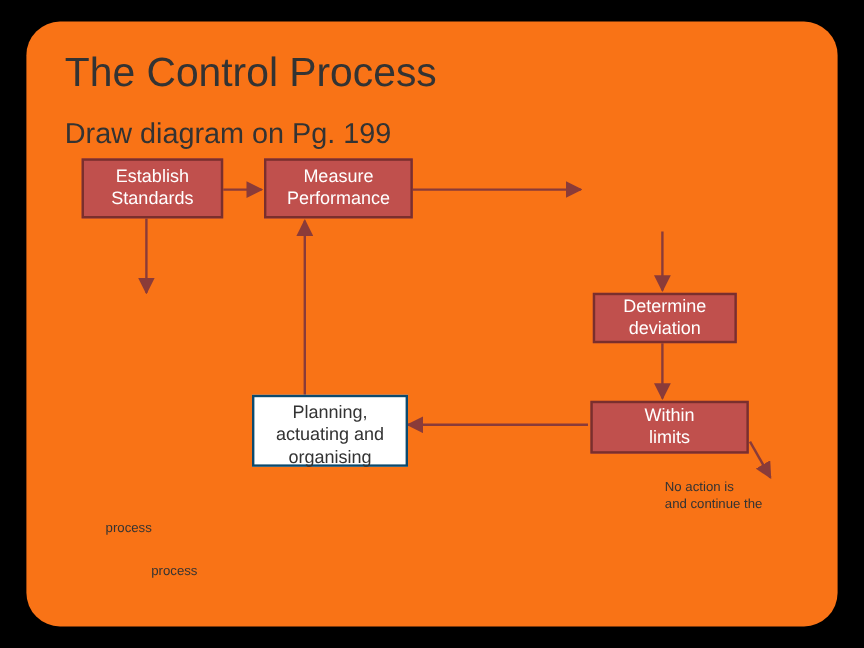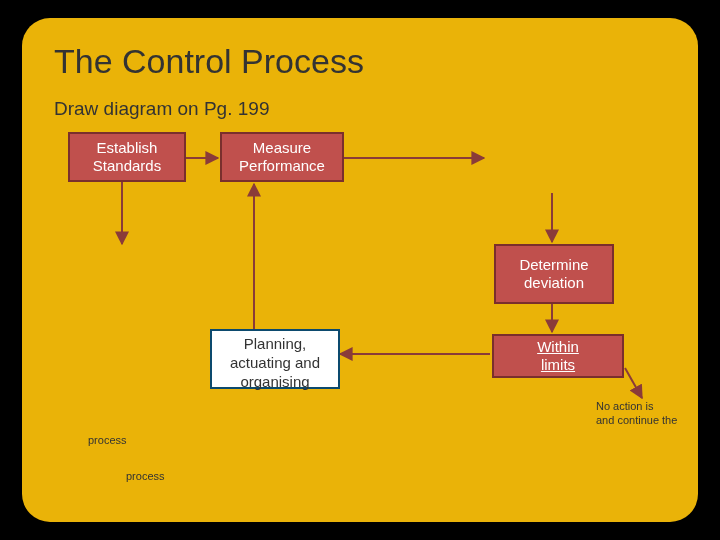--- a/index.html
+++ b/index.html
@@ -10,36 +10,36 @@
     background: #000;
     font-family: Arial, Helvetica, sans-serif;
     position: relative;
   }
   .slide {
     position: absolute;
     top: 18px;
     left: 22px;
     width: 676px;
     height: 504px;
-    background: #eab308;
+    background: #f97316;
     border-radius: 28px;
   }
   .title {
     position: absolute;
     top: 24px;
     left: 32px;
     font-size: 34px;
     color: #333;
     font-weight: 400;
   }
   .subtitle {
     position: absolute;
     top: 80px;
     left: 32px;
-    font-size: 19px;
+    font-size: 24px;
     color: #333;
   }
   .box {
     position: absolute;
     background: #c0504d;
     border: 2px solid #7a2f2d;
     color: #fff;
     text-align: center;
     display: flex;
     align-items: center;
@@ -110,34 +110,34 @@
 
   <div class="box" style="left:198px; top:114px; width:124px; height:50px;">
     <span style="white-space:pre-line;">Measure
 Performance</span>
   </div>
   <div class="box" style="left:46px; top:114px; width:118px; height:50px;">
     <span style="white-space:pre-line;">Establish
 Standards</span>
   </div>
 
-  <div class="box" style="left:472px; top:226px; width:120px; height:60px;">
+  <div class="box" style="left:472px; top:226px; width:120px; height:42px;">
     <span>Determine deviation</span>
   </div>
 
   <div class="box-white" style="left:188px; top:311px; width:130px; height:60px;">
     <span>Planning, actuating and organising</span>
   </div>
 
   <div class="box" style="left:470px; top:316px; width:132px; height:44px;">
-    <span style="white-space:pre-line;text-decoration:underline;">Within
+    <span style="white-space:pre-line;">Within
 limits</span>
   </div>
 
-  <div class="small-text" style="left:574px; top:382px; width:110px; text-align:left;">
+  <div class="small-text" style="left:532px; top:382px; width:110px; text-align:left;">
     <span style="white-space:pre-line;">No action is
 and continue the</span>
   </div>
   <div class="small-text" style="left:66px; top:416px;">
     <span>process</span>
   </div>
   <div class="small-text" style="left:104px; top:452px;">
     <span>process</span>
   </div>
 

